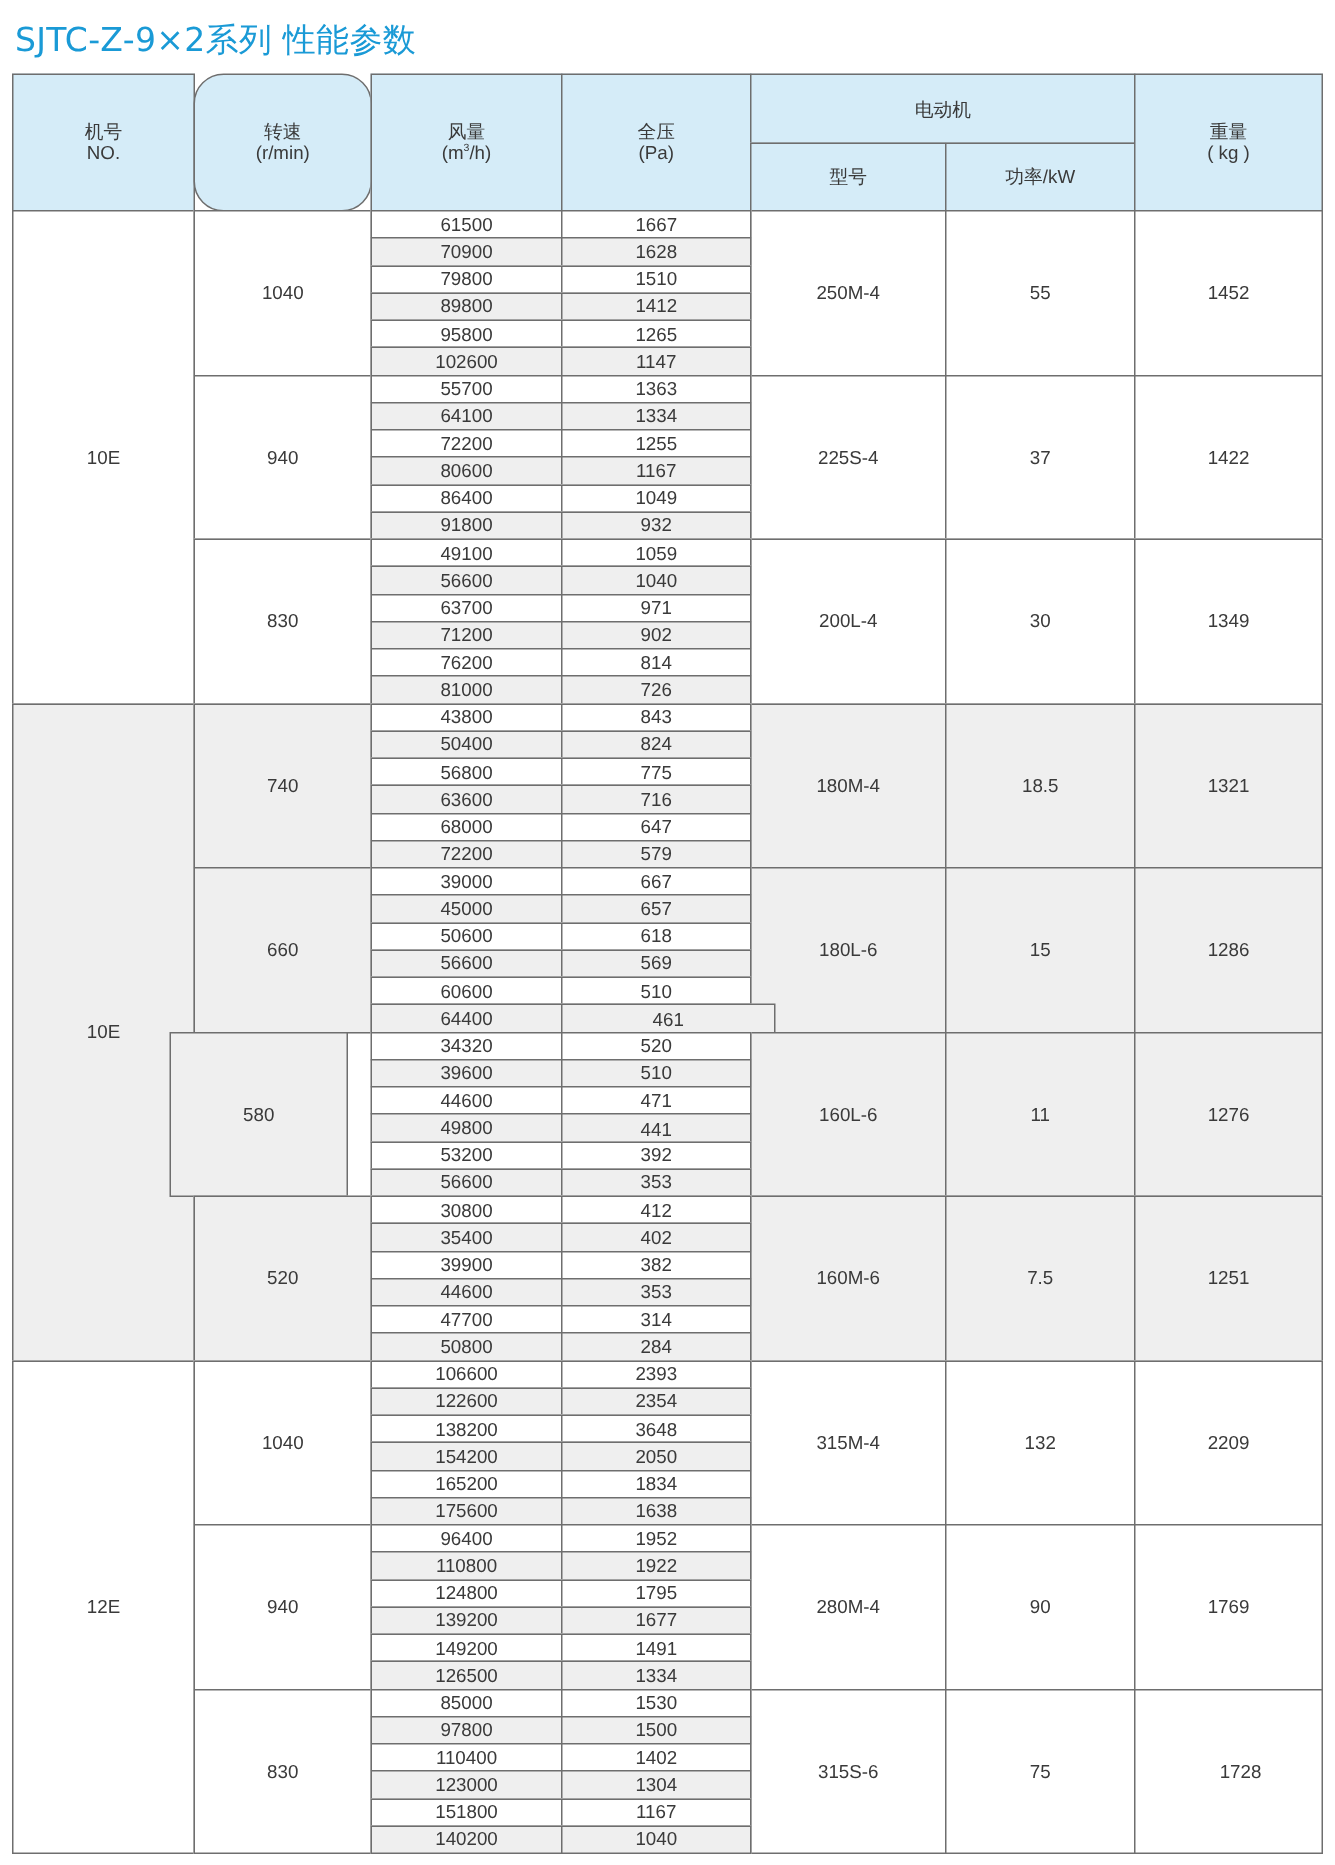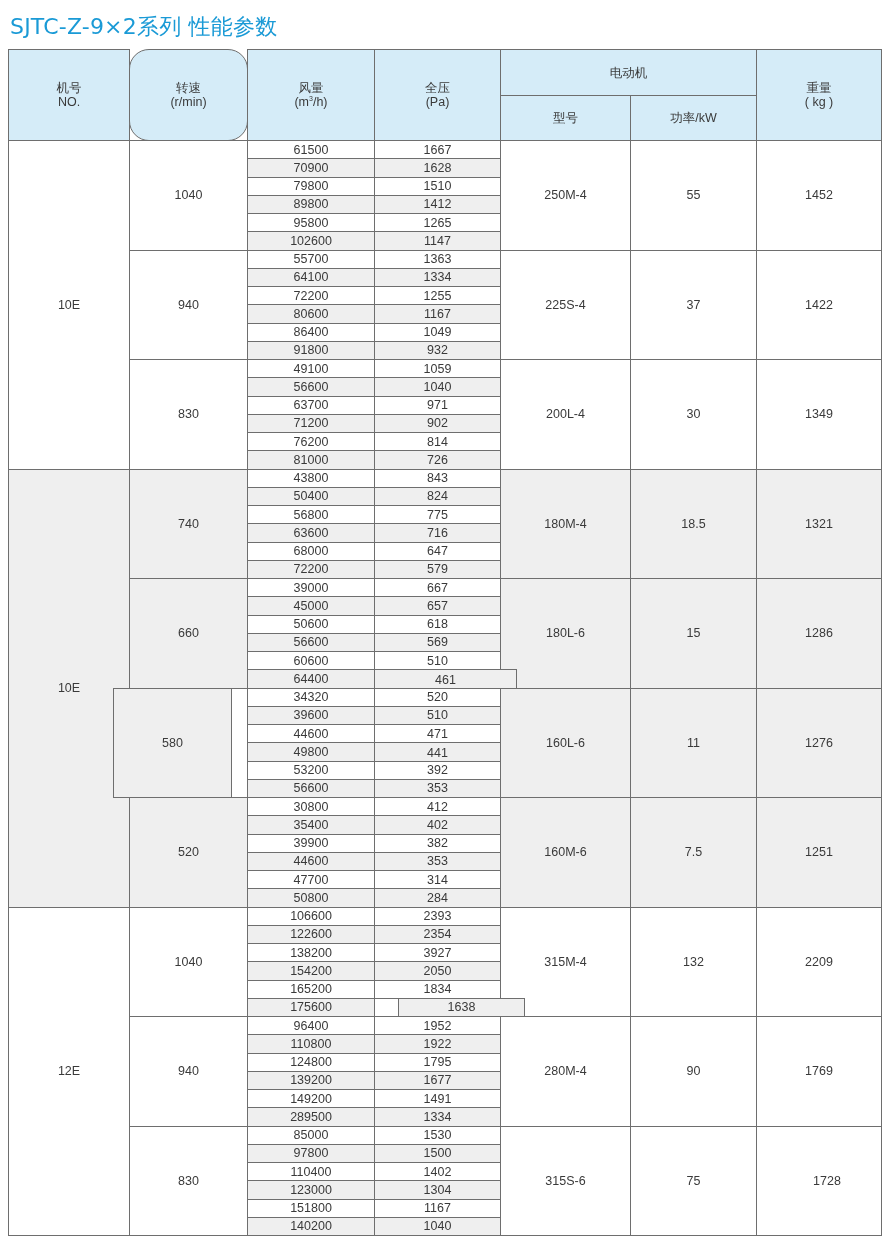--- a/index.html
+++ b/index.html
@@ -418,38 +418,38 @@
     <div class="abs cell sub alt" style="left: 239px; top: 875.75px; width: 128px; height: 19.25px;">
       <span>122600</span>
     </div>
     <div class="abs cell sub alt" style="left: 366px; top: 875.75px; width: 127px; height: 19.25px;">
       <span>2354</span>
     </div>
     <div class="abs cell sub plain" style="left: 239px; top: 894px; width: 128px; height: 19.25px;">
       <span>138200</span>
     </div>
     <div class="abs cell sub plain" style="left: 366px; top: 894px; width: 127px; height: 19.25px;">
-      <span>3927</span>
+      <span>3648</span>
     </div>
     <div class="abs cell sub alt" style="left: 239px; top: 912.25px; width: 128px; height: 19.25px;">
       <span>154200</span>
     </div>
     <div class="abs cell sub alt" style="left: 366px; top: 912.25px; width: 127px; height: 19.25px;">
       <span>2050</span>
     </div>
     <div class="abs cell sub plain" style="left: 239px; top: 930.5px; width: 128px; height: 19.25px;">
       <span>165200</span>
     </div>
     <div class="abs cell sub plain" style="left: 366px; top: 930.5px; width: 127px; height: 19.25px;">
       <span>1834</span>
     </div>
     <div class="abs cell sub alt" style="left: 239px; top: 948.75px; width: 128px; height: 19.25px;">
       <span>175600</span>
     </div>
-    <div class="abs cell sub alt" style="left: 366px; top: 948.75px; width: 127px; height: 19.25px; margin-left: 24px;">
+    <div class="abs cell sub alt" style="left: 366px; top: 948.75px; width: 127px; height: 19.25px;">
       <span>1638</span>
     </div>
     <div class="abs cell grp-white" style="left: 121px; top: 967px; width: 119px; height: 110.5px;">
       <span>940</span>
     </div>
     <div class="abs cell grp-white" style="left: 492px; top: 967px; width: 131px; height: 110.5px;">
       <span>280M-4</span>
     </div>
     <div class="abs cell grp-white" style="left: 622px; top: 967px; width: 127px; height: 110.5px;">
       <span>90</span>
@@ -481,21 +481,21 @@
     <div class="abs cell sub alt" style="left: 366px; top: 1021.75px; width: 127px; height: 19.25px;">
       <span>1677</span>
     </div>
     <div class="abs cell sub plain" style="left: 239px; top: 1040px; width: 128px; height: 19.25px;">
       <span>149200</span>
     </div>
     <div class="abs cell sub plain" style="left: 366px; top: 1040px; width: 127px; height: 19.25px;">
       <span>1491</span>
     </div>
     <div class="abs cell sub alt" style="left: 239px; top: 1058.25px; width: 128px; height: 19.25px;">
-      <span>289500</span>
+      <span>126500</span>
     </div>
     <div class="abs cell sub alt" style="left: 366px; top: 1058.25px; width: 127px; height: 19.25px;">
       <span>1334</span>
     </div>
     <div class="abs cell grp-white" style="left: 121px; top: 1076.5px; width: 119px; height: 110.5px;">
       <span>830</span>
     </div>
     <div class="abs cell grp-white" style="left: 492px; top: 1076.5px; width: 131px; height: 110.5px;">
       <span>315S-6</span>
     </div>

